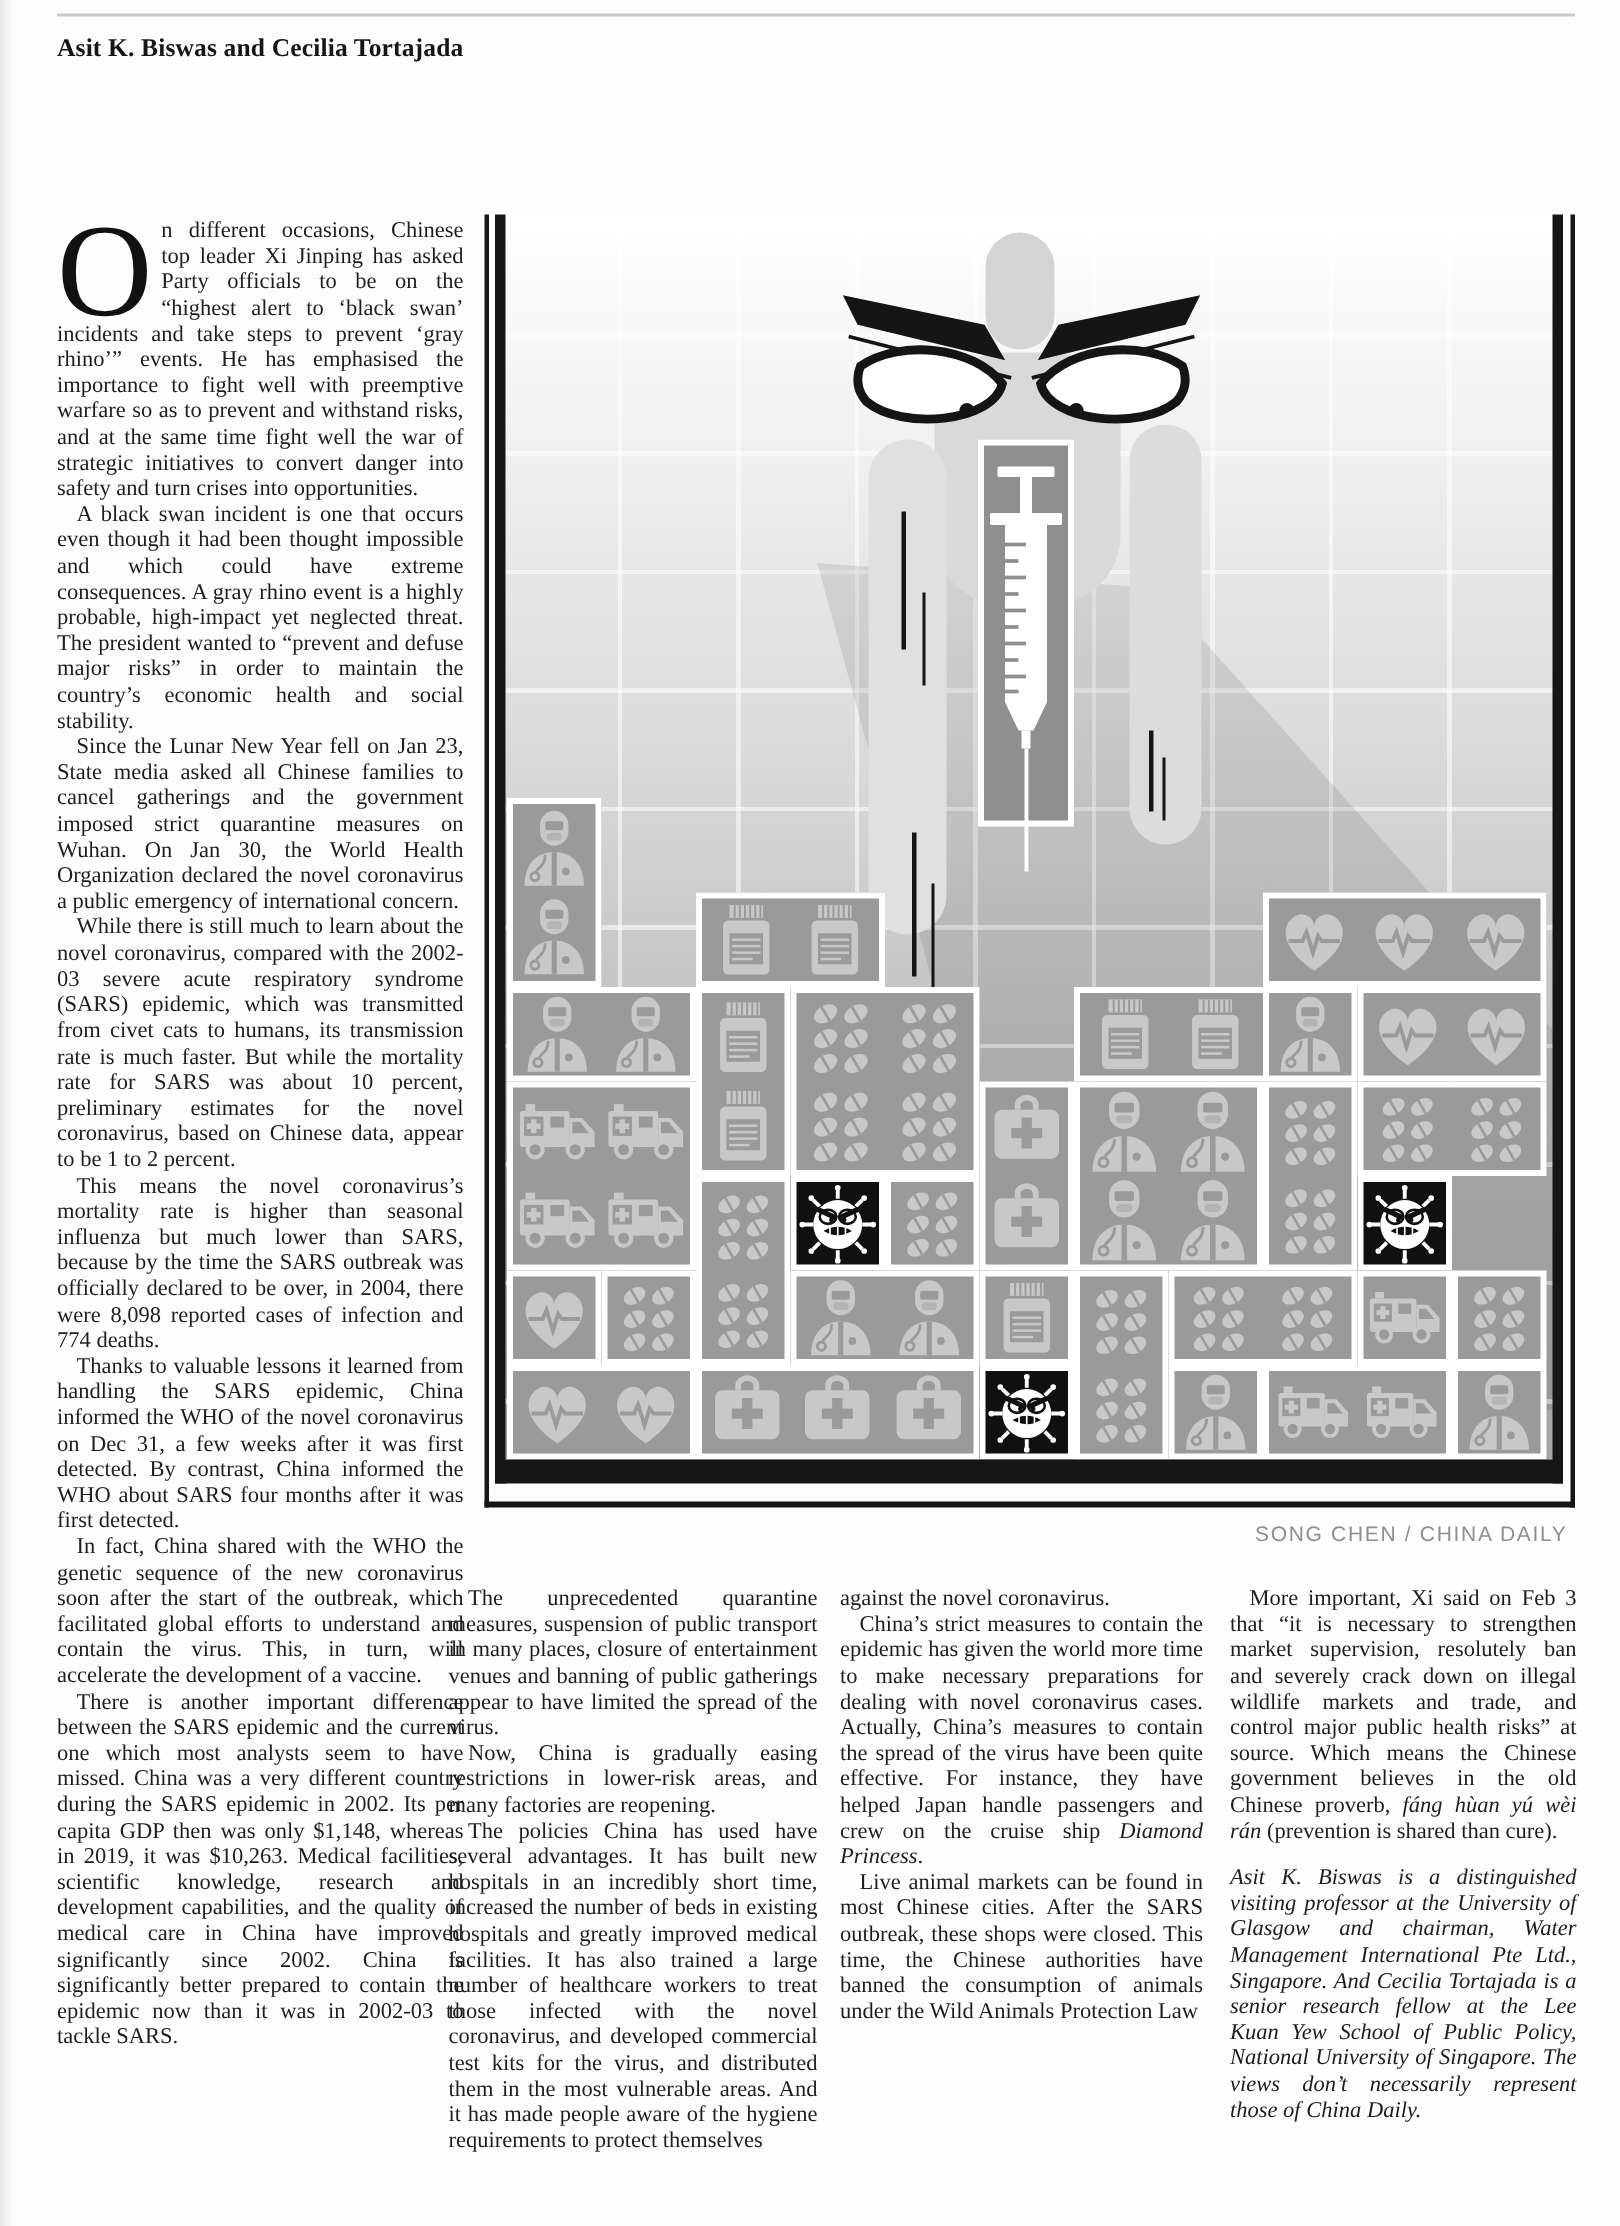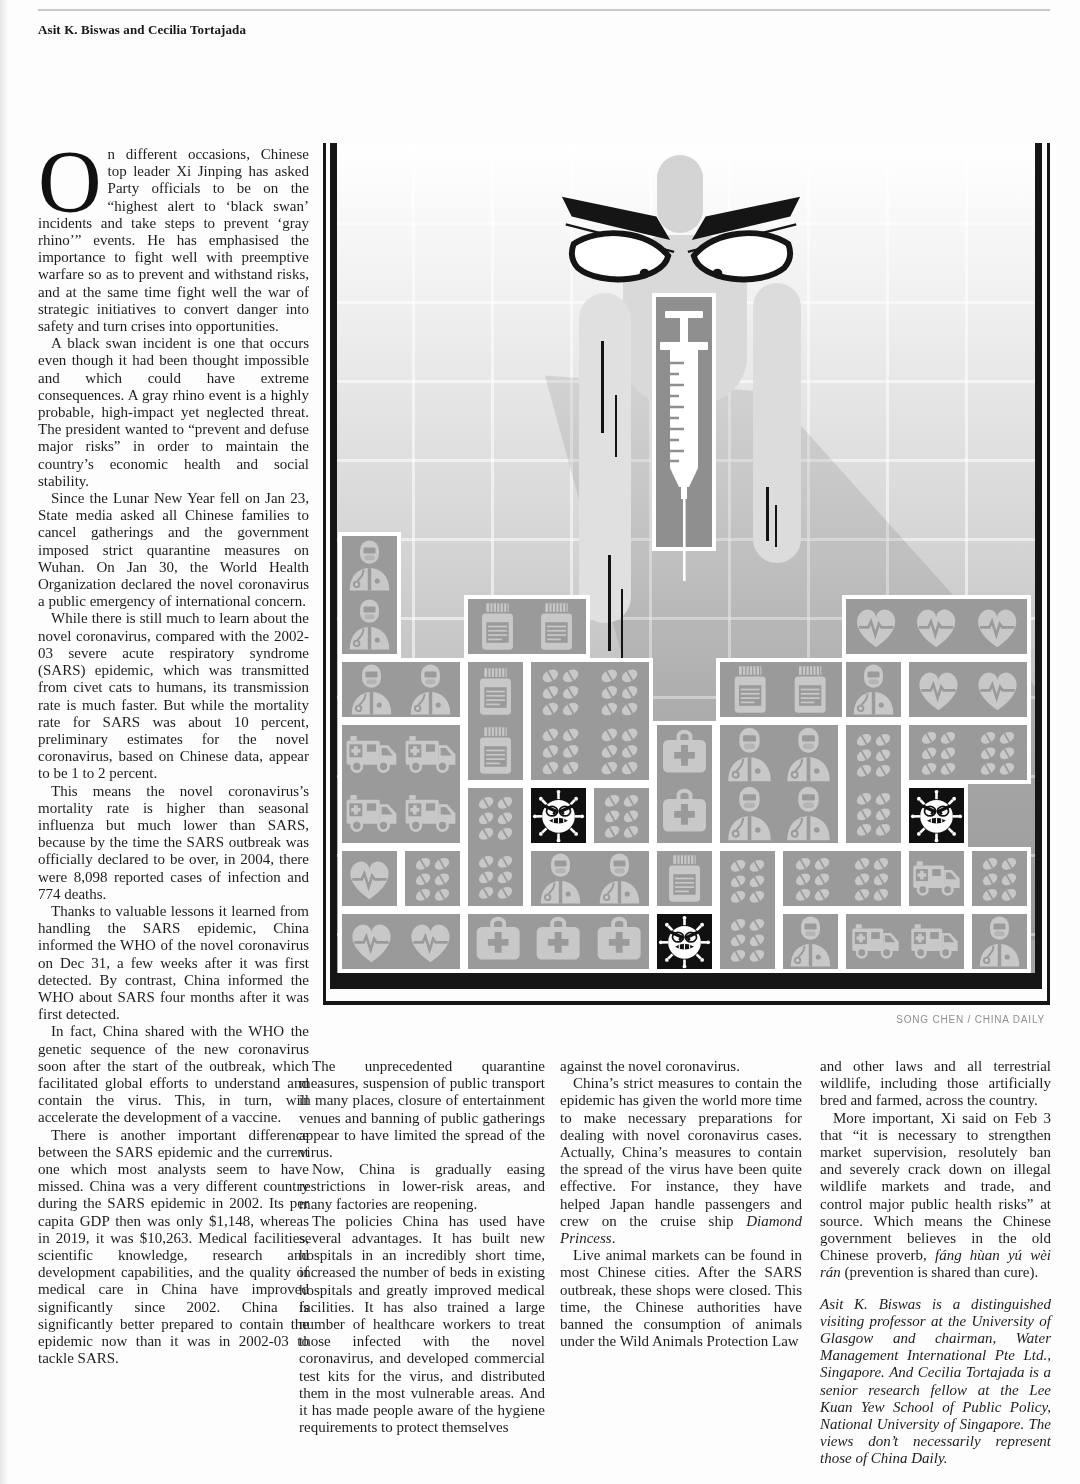--- a/index.html
+++ b/index.html
@@ -1,38 +1,38 @@
 <!DOCTYPE html>
 <html lang="en"><head>
 <meta charset="utf-8">
 <style>
   html,body{margin:0;padding:0;background:#ffffff;}
   .page{position:relative;width:1080px;height:1484px;background:#fdfdfd;overflow:hidden;
         font-family:"Liberation Serif",serif;color:#1d1d1d;}
   .scan-edge{position:absolute;left:0;top:0;bottom:0;width:10px;
         background:linear-gradient(to right,#e6e6e6,#ffffff);}
   .toprule{position:absolute;left:38px;right:30px;top:9px;height:2px;background:#c9c9c9;}
-  .byline{position:absolute;left:38px;top:22px;font-size:13px;font-weight:bold;color:#161616;
+  .byline{position:absolute;left:38px;top:22px;font-size:17px;font-weight:bold;color:#161616;
         letter-spacing:.1px;}
   .headline{position:absolute;left:35px;top:44px;margin:0;font-weight:400;color:#101010;
         font-size:63px;white-space:nowrap;}
   .headline .squeeze{display:inline-block;transform:scaleX(.84);transform-origin:left top;
         letter-spacing:-.5px;}
   
   .col{position:absolute;font-size:15px;line-height:17.2px;text-align:justify;}
   .col p{margin:0;}
   .col p.ind{text-indent:13px;}
   .col1{left:38px;top:146px;width:271px;}
   .col2{left:299px;top:1058px;width:246px;}
   .col3{left:560px;top:1058px;width:242px;}
   .col4{left:820px;top:1058px;width:231px;}
   .dropcap{float:left;font-size:88px;line-height:64px;padding:4px 6px 0 0;color:#111;}
   .bio{font-style:italic;margin-top:14px !important;}
   .credit{position:absolute;left:323px;width:722px;top:1014px;text-align:right;
-        font-family:"Liberation Sans",sans-serif;font-size:10px;color:#8f8f8f;letter-spacing:.08em;}
+        font-family:"Liberation Sans",sans-serif;font-size:14px;color:#8f8f8f;letter-spacing:.08em;}
   
   .illo{position:absolute;left:323px;top:143px;width:727px;height:862px;}
   .board-bg{position:absolute;left:10px;right:11px;top:0;bottom:32px;
      background:
        repeating-linear-gradient(to right, rgba(255,255,255,.55) 0 3px, transparent 3px 79px),
        repeating-linear-gradient(to bottom, rgba(255,255,255,.55) 0 3px, transparent 3px 79px),
        linear-gradient(to bottom,#ffffff 0%,#f1f1f1 18%,#d8d8d8 45%,#b7b7b7 75%,#a4a4a4 100%);}
   .board-shadow{position:absolute;left:10px;right:11px;top:0;bottom:32px;background:rgba(0,0,0,.09);
        clip-path:polygon(30% 28%, 62% 30%, 100% 66%, 100% 96%, 52% 96%);}
   .ghost{position:absolute;z-index:3;}
@@ -501,17 +501,16 @@
     <p class="ind">The policies China has used have several advantages. It has built new hospitals in an incredibly short time, increased the number of beds in existing hospitals and greatly improved medical facilities. It has also trained a large number of healthcare workers to treat those infected with the novel coronavirus, and developed commercial test kits for the virus, and distributed them in the most vulnerable areas. And it has made people aware of the hygiene requirements to protect themselves</p>
   </div>
 
   <div class="col col3">
     <p>against the novel coronavirus.</p>
     <p class="ind"><span>China’s strict measures to contain the epidemic has given the world more time to make necessary preparations for dealing with novel coronavirus cases. Actually, China’s measures to contain the spread of the virus have been quite effective. For instance, they have helped Japan handle passengers and crew on the cruise ship </span><i>Diamond Princess</i><span>.</span></p>
     <p class="ind">Live animal markets can be found in most Chinese cities. After the SARS outbreak, these shops were closed. This time, the Chinese authorities have banned the consumption of animals under the Wild Animals Protection Law</p>
   </div>
 
   <div class="col col4">
-    <p>and other laws and all terrestrial wildlife, including those artificially bred and farmed, across the country.</p>
     <p class="ind"><span>More important, Xi said on Feb 3 that “it is necessary to strengthen market supervision, resolutely ban and severely crack down on illegal wildlife markets and trade, and control major public health risks” at source. Which means the Chinese government believes in the old Chinese proverb, </span><i>fáng hùan yú wèi rán</i><span> (prevention is shared than cure).</span></p>
     <p class="bio">Asit K. Biswas is a distinguished visiting professor at the University of Glasgow and chairman, Water Management International Pte Ltd., Singapore. And Cecilia Tortajada is a senior research fellow at the Lee Kuan Yew School of Public Policy, National University of Singapore. The views don’t necessarily represent those of China Daily.</p>
   </div>
 </div>
 
 </body></html>

